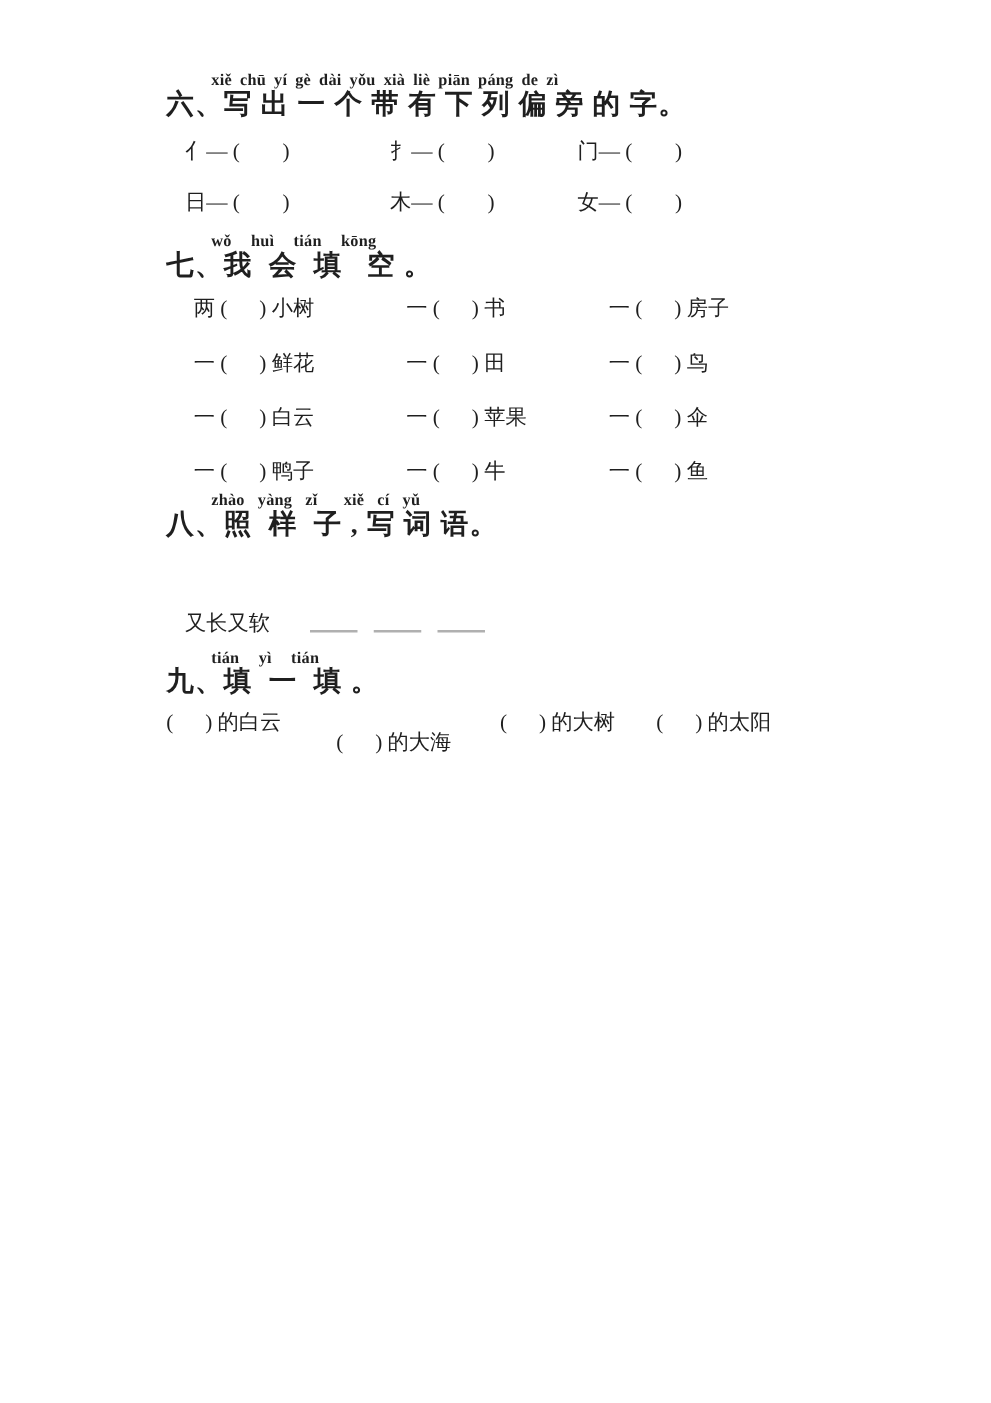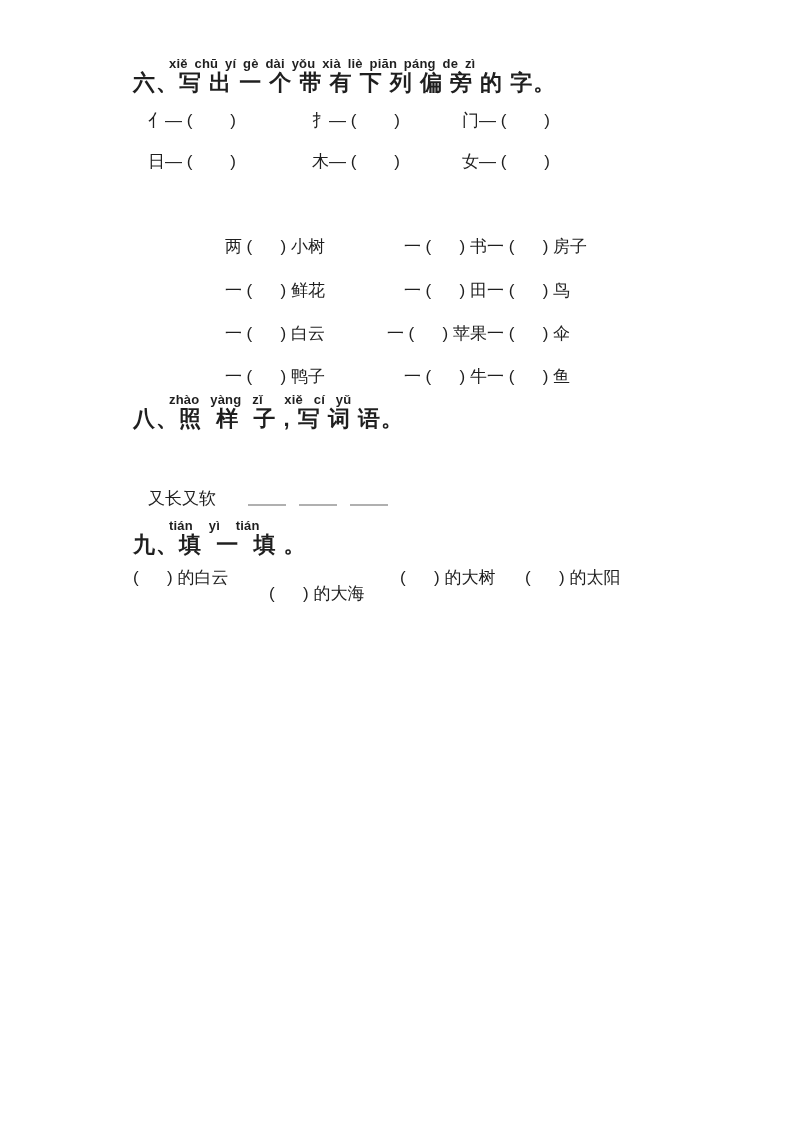--- a/index.html
+++ b/index.html
@@ -2,21 +2,21 @@
 <html><head>
 <meta charset="utf-8">
 <style>
   * { margin: 0; padding: 0; box-sizing: border-box; }
   html, body { background: #ffffff; }
   .page {
     position: relative;
     width: 793px;
     height: 1122px;
     background: #ffffff;
-    font-family: Liberation Sans, sans-serif;
+    font-family: Liberation Serif, serif;
     color: #1f1f1f;
     overflow: hidden;
   }
   .sec-header { position: absolute; left: 133px; }
   .pinyin {
     display: block;
     margin-left: 36px;
     font-size: 13px;
     font-weight: 700;
     line-height: 15px;
@@ -38,21 +38,21 @@
     position: absolute;
     display: flex;
     font-size: 17px;
     line-height: 22px;
     white-space: pre;
   }
   .row .cell { flex: 0 0 auto; }
   .s6 { left: 148px; }
   .s6 .cell:nth-child(1) { width: 164px; }
   .s6 .cell:nth-child(2) { width: 150px; }
-  .s7 { left: 155px; text-align: right; }
+  .s7 { left: 155px; }
   .s7 .cell:nth-child(1) { width: 170px; }
   .s7 .cell:nth-child(2) { width: 162px; }
   .s9 { left: 133px; }
   .s9 .cell:nth-child(1) { width: 136px; }
   .s9 .cell:nth-child(2) { width: 131px; margin-top: 16px; }
   .s9 .cell:nth-child(3) { width: 125px; }
   .example {
     position: absolute;
     left: 148px;
     display: flex;
@@ -83,20 +83,24 @@
     <span class="cell">亻— (        )</span>
     <span class="cell">扌— (        )</span>
     <span class="cell">门— (        )</span>
   </div>
   <div class="row s6" style="top:151px">
     <span class="cell">日— (        )</span>
     <span class="cell">木— (        )</span>
     <span class="cell">女— (        )</span>
   </div>
 
+  <div class="sec-header sec7" style="top:185px">
+    <span class="pinyin">wǒ huì tián kōng</span>
+    <span class="title">七、我  会  填   空 。</span>
+  </div>
   <div class="row s7" style="top:236px">
     <span class="cell">两 (      ) 小树</span>
     <span class="cell">一 (      ) 书</span>
     <span class="cell">一 (      ) 房子</span>
   </div>
   <div class="row s7" style="top:323px">
     <span class="cell">一 (      ) 白云</span>
     <span class="cell">一 (      ) 苹果</span>
     <span class="cell">一 (      ) 伞</span>
   </div>

